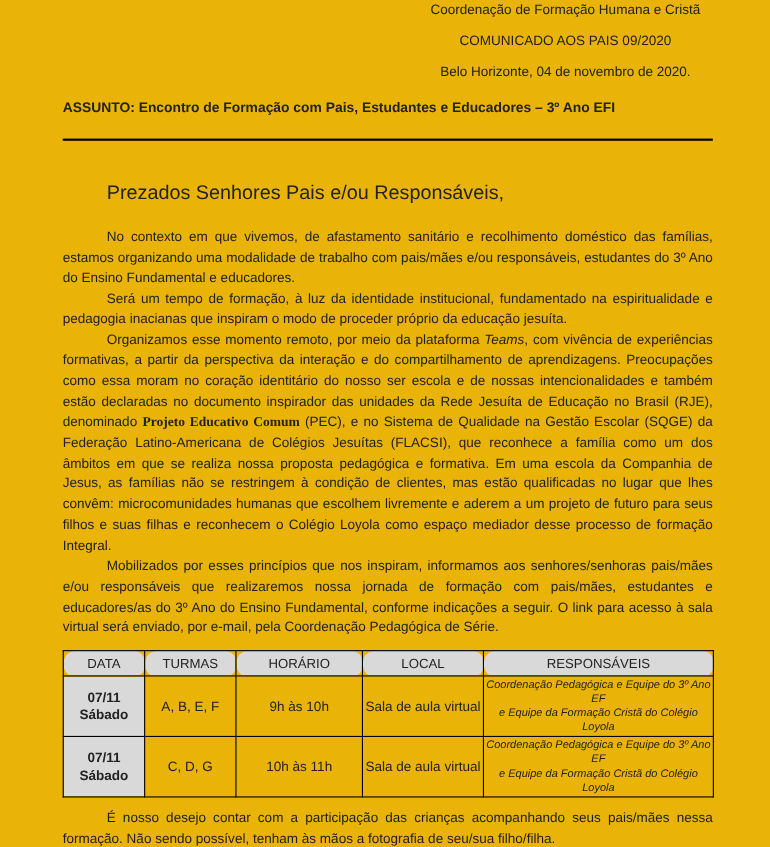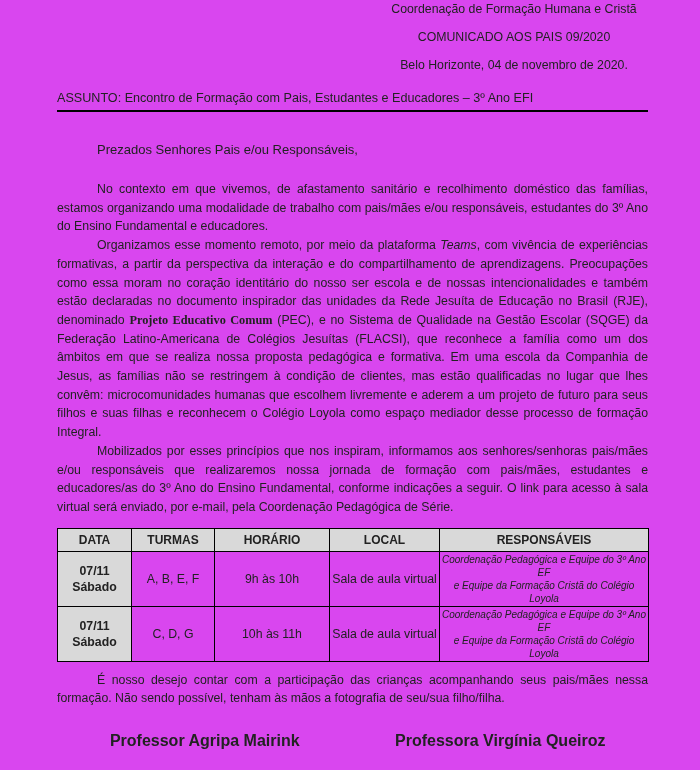--- a/index.html
+++ b/index.html
@@ -5,51 +5,51 @@
   html, body {
     margin: 0;
     padding: 0;
     background: #ffffff;
   }
   .page {
     position: relative;
     width: 700px;
     height: 770px;
     box-sizing: border-box;
-    background: #d946ef;
+    background: #eab308;
     padding: 3px 52px 0 57px;
     overflow: hidden;
     font-family: "Liberation Sans", sans-serif;
     color: var(--text, #222222);
   }
   
   .letterhead {
     width: 268px;
     margin-left: auto;
     text-align: center;
     font-size: 12.3px;
   }
   .lh-line {
     line-height: 13px;
     margin-bottom: 15px;
     white-space: nowrap;
   }
   
   .subject {
     margin-top: 19px;
-    font-weight: normal;
+    font-weight: bold;
     font-size: 12.6px;
     line-height: 15px;
-    padding-bottom: 4px;
+    padding-bottom: 20px;
     border-bottom: 2px solid var(--border, #000000);
   }
   .salutation {
-    margin-top: 31px;
+    margin-top: 41px;
     margin-left: 40px;
-    font-size: 13px;
+    font-size: 18px;
     line-height: 13px;
   }
   .body-block { margin-top: 24px; }
   .body-para {
     margin: 0;
     font-size: 12.3px;
     line-height: 18.7px;
     text-align: justify;
     text-indent: 40px;
   }
@@ -65,22 +65,23 @@
   .schedule th, .schedule td {
     border: 1px solid var(--border, #000000);
     text-align: center;
     vertical-align: middle;
     padding: 1px 2px;
     overflow: hidden;
   }
   .schedule th {
     background: var(--table-header-bg, #d9d9d9);
     font-size: 12px;
-    font-weight: bold;
+    font-weight: normal;
     height: 20px;
+    border-radius: 10px;
   }
   .schedule td { font-size: 12.3px; height: 36px; }
   .schedule td.date-cell {
     background: var(--table-header-bg, #d9d9d9);
     font-weight: bold;
     line-height: 16px;
     margin-left: 24px;
   }
   .schedule td.date-cell span { display: block; }
   .schedule td.local-cell { line-height: 16px; }
@@ -111,20 +112,21 @@
     <div class="lh-line">COMUNICADO AOS PAIS 09/2020</div>
     <div class="lh-line">Belo Horizonte, 04 de novembro de 2020.</div>
   </div>
 
   <div class="subject">ASSUNTO: Encontro de Formação com Pais, Estudantes e Educadores – 3º Ano EFI</div>
 
   <div class="salutation">Prezados Senhores Pais e/ou Responsáveis,</div>
 
   <div class="body-block">
     <p class="body-para">No contexto em que vivemos, de afastamento sanitário e recolhimento doméstico das famílias, estamos organizando uma modalidade de trabalho com pais/mães e/ou responsáveis, estudantes do 3º Ano do Ensino Fundamental e educadores.</p>
+    <p class="body-para">Será um tempo de formação, à luz da identidade institucional, fundamentado na espiritualidade e pedagogia inacianas que inspiram o modo de proceder próprio da educação jesuíta.</p>
     <p class="body-para"><span>Organizamos esse momento remoto, por meio da plataforma </span><span class="italic">Teams</span><span>, com vivência de experiências formativas, a partir da perspectiva da interação e do compartilhamento de aprendizagens. Preocupações como essa moram no coração identitário do nosso ser escola e de nossas intencionalidades e também estão declaradas no documento inspirador das unidades da Rede Jesuíta de Educação no Brasil (RJE), denominado </span><span class="bold">Projeto Educativo Comum</span><span> (PEC), e no Sistema de Qualidade na Gestão Escolar (SQGE) da Federação Latino-Americana de Colégios Jesuítas (FLACSI), que reconhece a família como um dos âmbitos em que se realiza nossa proposta pedagógica e formativa. Em uma escola da Companhia de Jesus, as famílias não se restringem à condição de clientes, mas estão qualificadas no lugar que lhes convêm: microcomunidades humanas que escolhem livremente e aderem a um projeto de futuro para seus filhos e suas filhas e reconhecem o Colégio Loyola como espaço mediador desse processo de formação Integral.</span></p>
     <p class="body-para">Mobilizados por esses princípios que nos inspiram, informamos aos senhores/senhoras pais/mães e/ou responsáveis que realizaremos nossa jornada de formação com pais/mães, estudantes e educadores/as do 3º Ano do Ensino Fundamental, conforme indicações a seguir. O link para acesso à sala virtual será enviado, por e-mail, pela Coordenação Pedagógica de Série.</p>
   </div>
 
   <table class="schedule">
     <colgroup>
       <col style="width:74px">
       <col style="width:83px">
       <col style="width:115px">
       <col style="width:110px">

